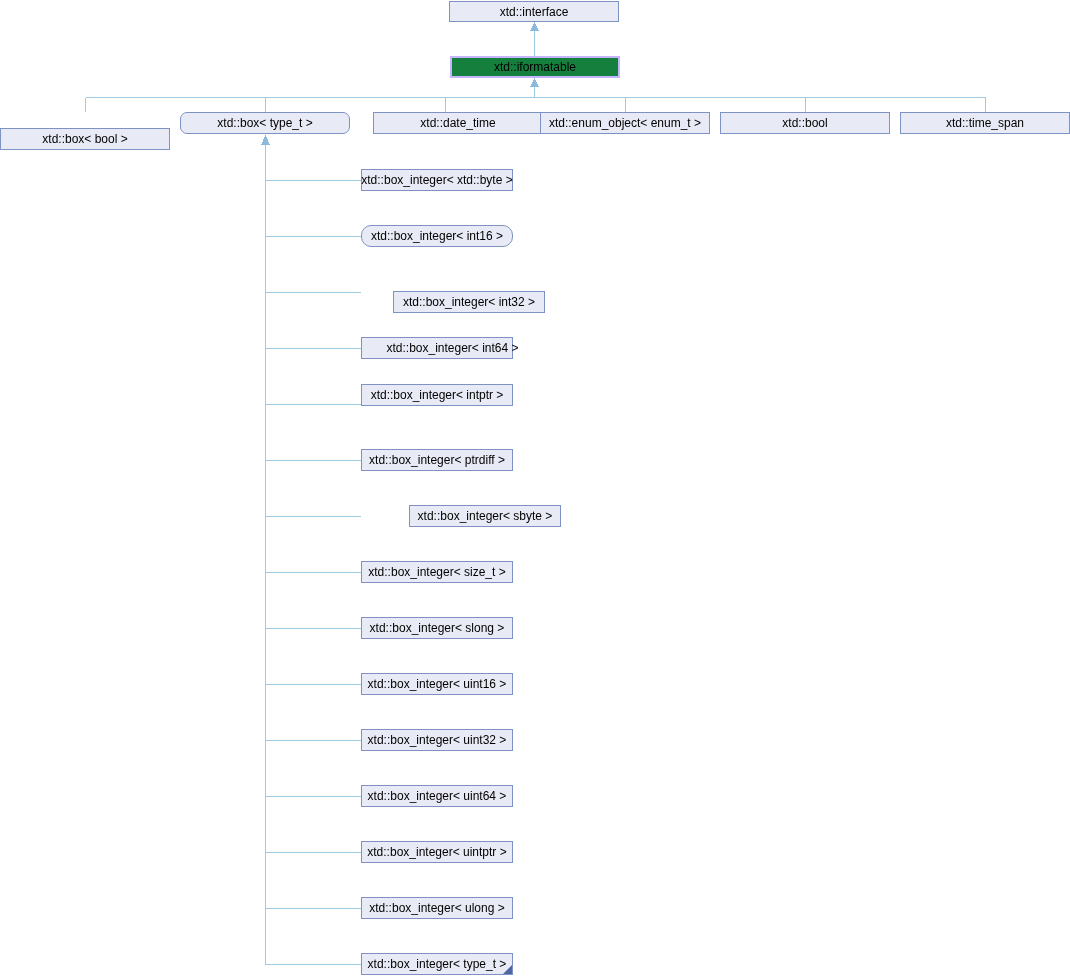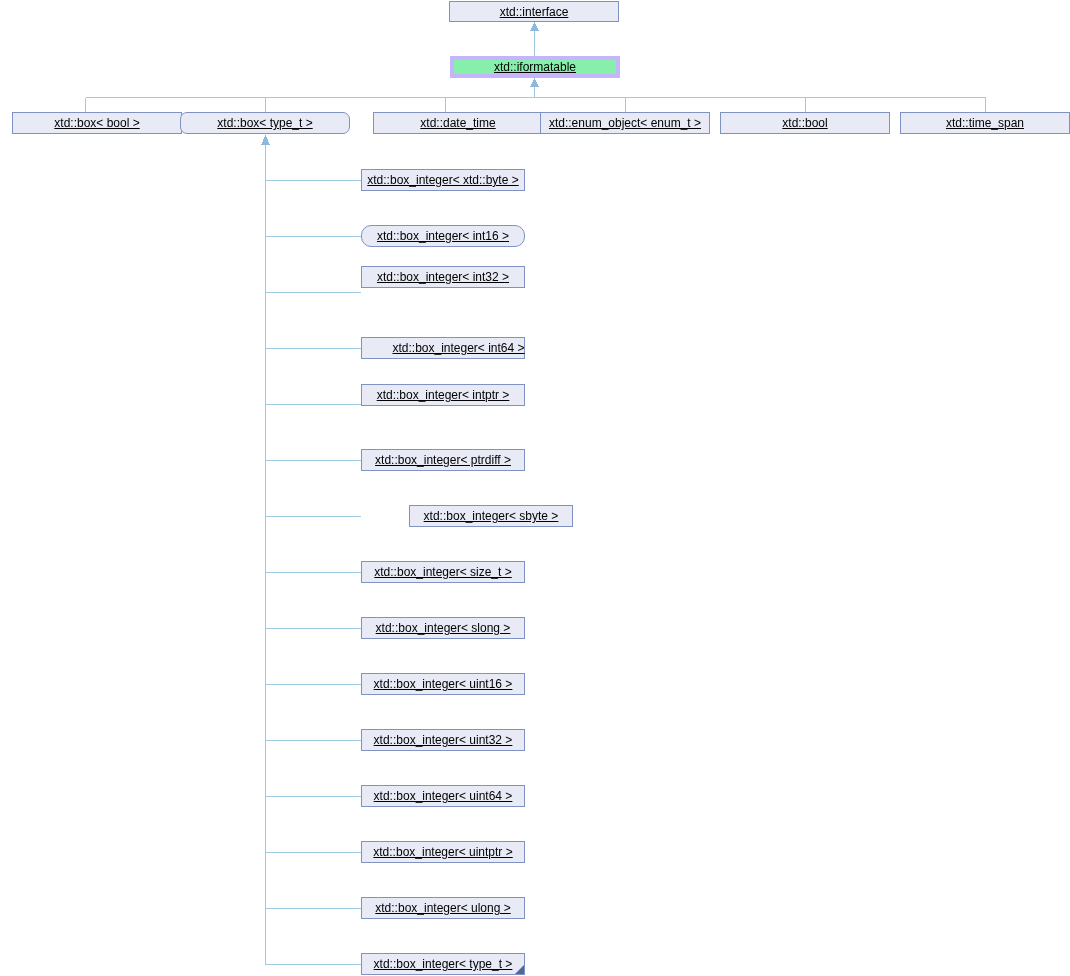--- a/index.html
+++ b/index.html
@@ -28,29 +28,28 @@
     position: absolute;
     box-sizing: border-box;
     background: #e8ebf6;
     border: 1px solid #7e93c3;
     display: flex;
     align-items: center;
     justify-content: center;
     white-space: nowrap;
     cursor: pointer;
     line-height: 1;
-    text-decoration: underline;
   }
   .node.current {
-    background: #86efac;
-    border: 4px solid #c4b5fd;
+    background: #15803d;
+    border: 2px solid #c4b5fd;
     cursor: default;
   }
   .row-node    { top: 112px; width: 170px; height: 22px; }
-  .chain-node  { left: 361px; width: 164px; height: 22px; }
+  .chain-node  { left: 361px; width: 152px; height: 22px; }
   .corner-marker {
     position: absolute;
     right: 0;
     bottom: 0;
     width: 0;
     height: 0;
     border-style: solid;
     border-width: 0 0 9px 9px;
     border-color: transparent transparent #4f67a0 transparent;
   }
@@ -97,30 +96,30 @@
       <path d="M265.5 852.5 H361"></path>
       <path d="M265.5 908.5 H361"></path>
       <path d="M265.5 964.5 H361"></path>
     </g>
   </svg>
 
   <div class="node" style="left:449px; top:1px; width:170px; height:21px;">xtd::interface</div>
 
   <div class="node current" style="left:450px; top:56px; width:170px; height:22px;">xtd::iformatable</div>
 
-  <div class="node row-node" style="left:12px;">xtd::box&lt; bool &gt;</div>
+  <div class="node row-node" style="left:0px;margin-top:16px;">xtd::box&lt; bool &gt;</div>
   <div class="node row-node" style="left:180px;border-radius:7px;">xtd::box&lt; type_t &gt;</div>
   <div class="node row-node" style="left:373px;">xtd::date_time</div>
   <div class="node row-node" style="left:540px;">xtd::enum_object&lt; enum_t &gt;</div>
   <div class="node row-node" style="left:720px;">xtd::bool</div>
   <div class="node row-node" style="left:900px;">xtd::time_span</div>
 
   <div class="node chain-node" style="top:169px;">xtd::box_integer&lt; xtd::byte &gt;</div>
   <div class="node chain-node" style="top:225px;border-radius:10px;">xtd::box_integer&lt; int16 &gt;</div>
-  <div class="node chain-node" style="top:266px;">xtd::box_integer&lt; int32 &gt;</div>
+  <div class="node chain-node" style="top:291px;margin-left:32px;">xtd::box_integer&lt; int32 &gt;</div>
   <div class="node chain-node" style="top:337px;padding-left:31px;">xtd::box_integer&lt; int64 &gt;</div>
   <div class="node chain-node" style="top:384px;">xtd::box_integer&lt; intptr &gt;</div>
   <div class="node chain-node" style="top:449px;">xtd::box_integer&lt; ptrdiff &gt;</div>
   <div class="node chain-node" style="top:505px;margin-left:48px;">xtd::box_integer&lt; sbyte &gt;</div>
   <div class="node chain-node" style="top:561px;">xtd::box_integer&lt; size_t &gt;</div>
   <div class="node chain-node" style="top:617px;">xtd::box_integer&lt; slong &gt;</div>
   <div class="node chain-node" style="top:673px;">xtd::box_integer&lt; uint16 &gt;</div>
   <div class="node chain-node" style="top:729px;">xtd::box_integer&lt; uint32 &gt;</div>
   <div class="node chain-node" style="top:785px;">xtd::box_integer&lt; uint64 &gt;</div>
   <div class="node chain-node" style="top:841px;">xtd::box_integer&lt; uintptr &gt;</div>

